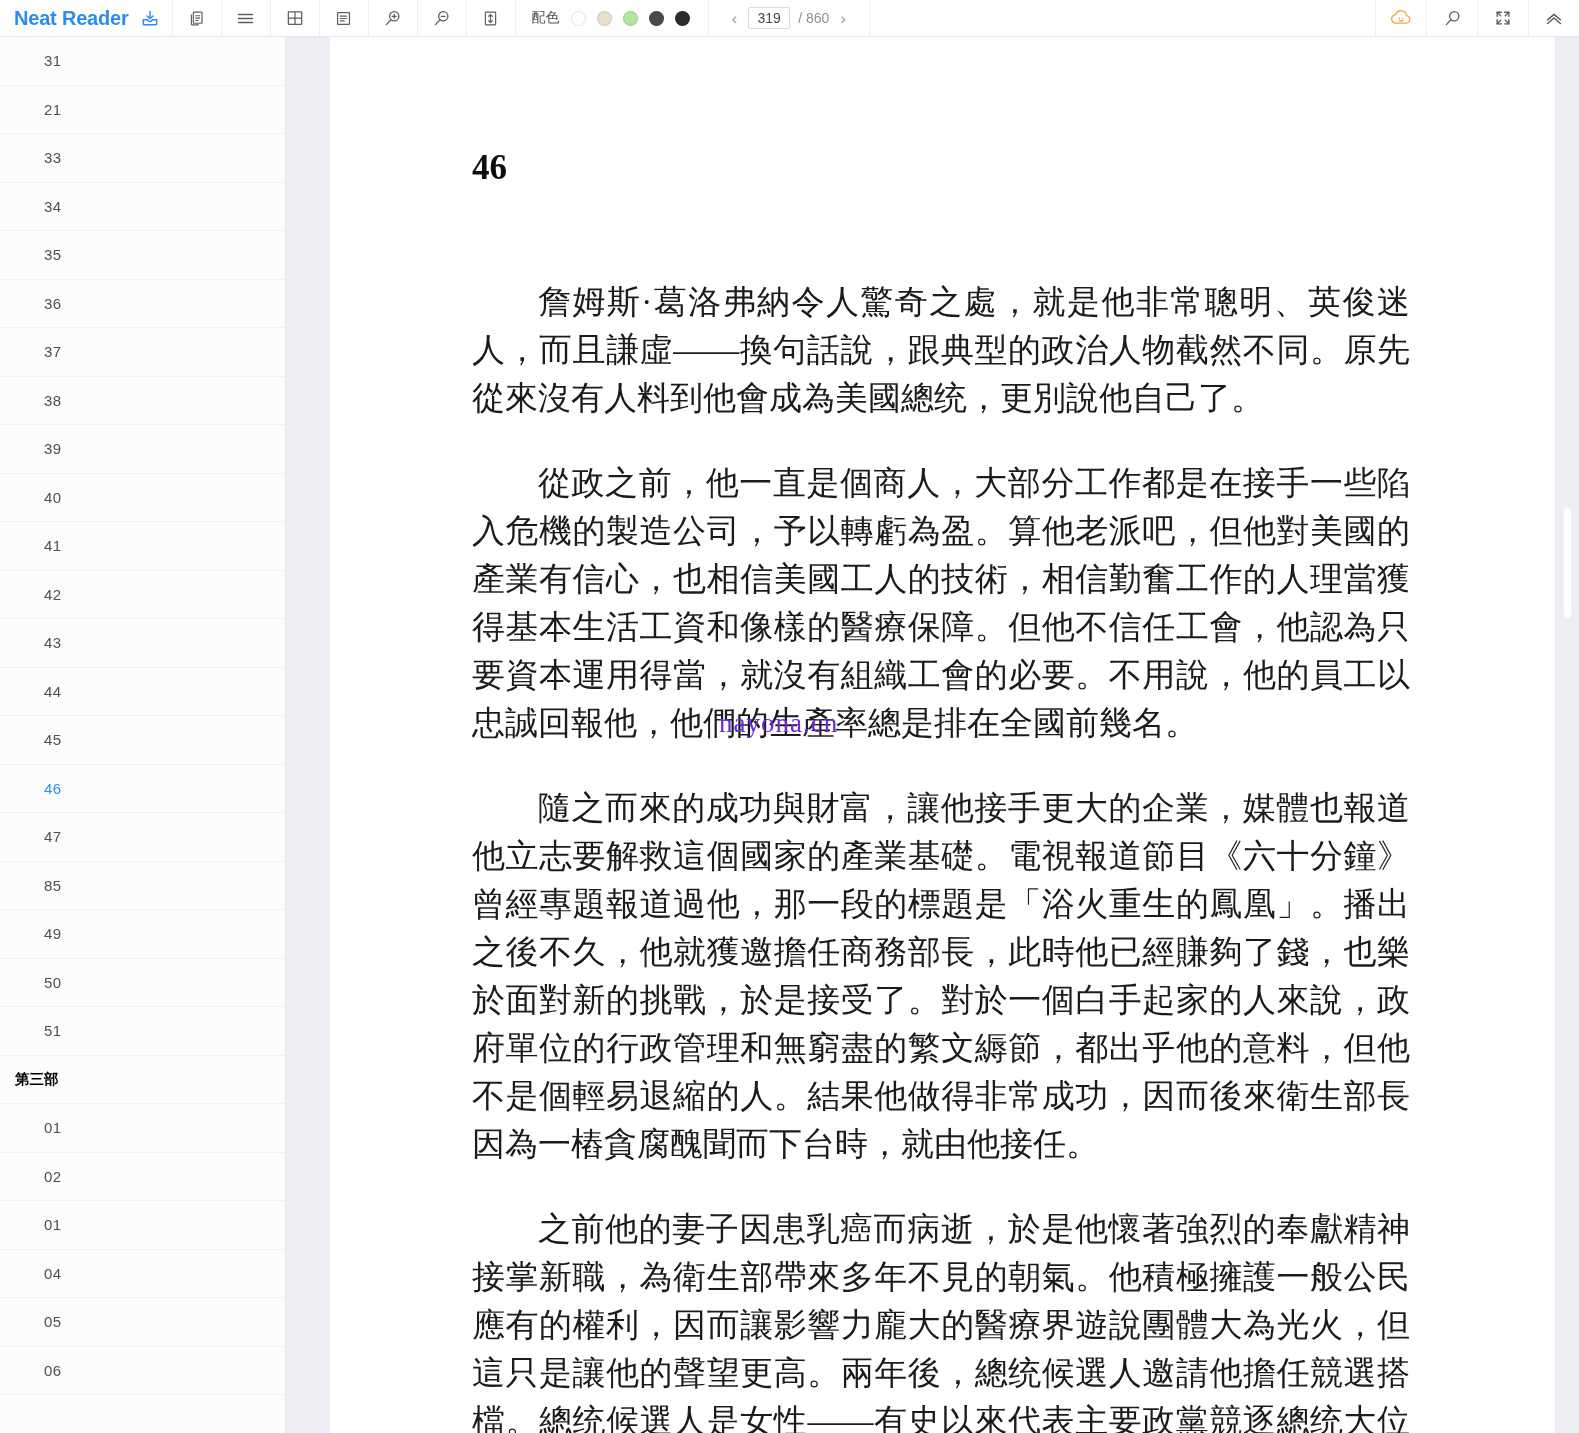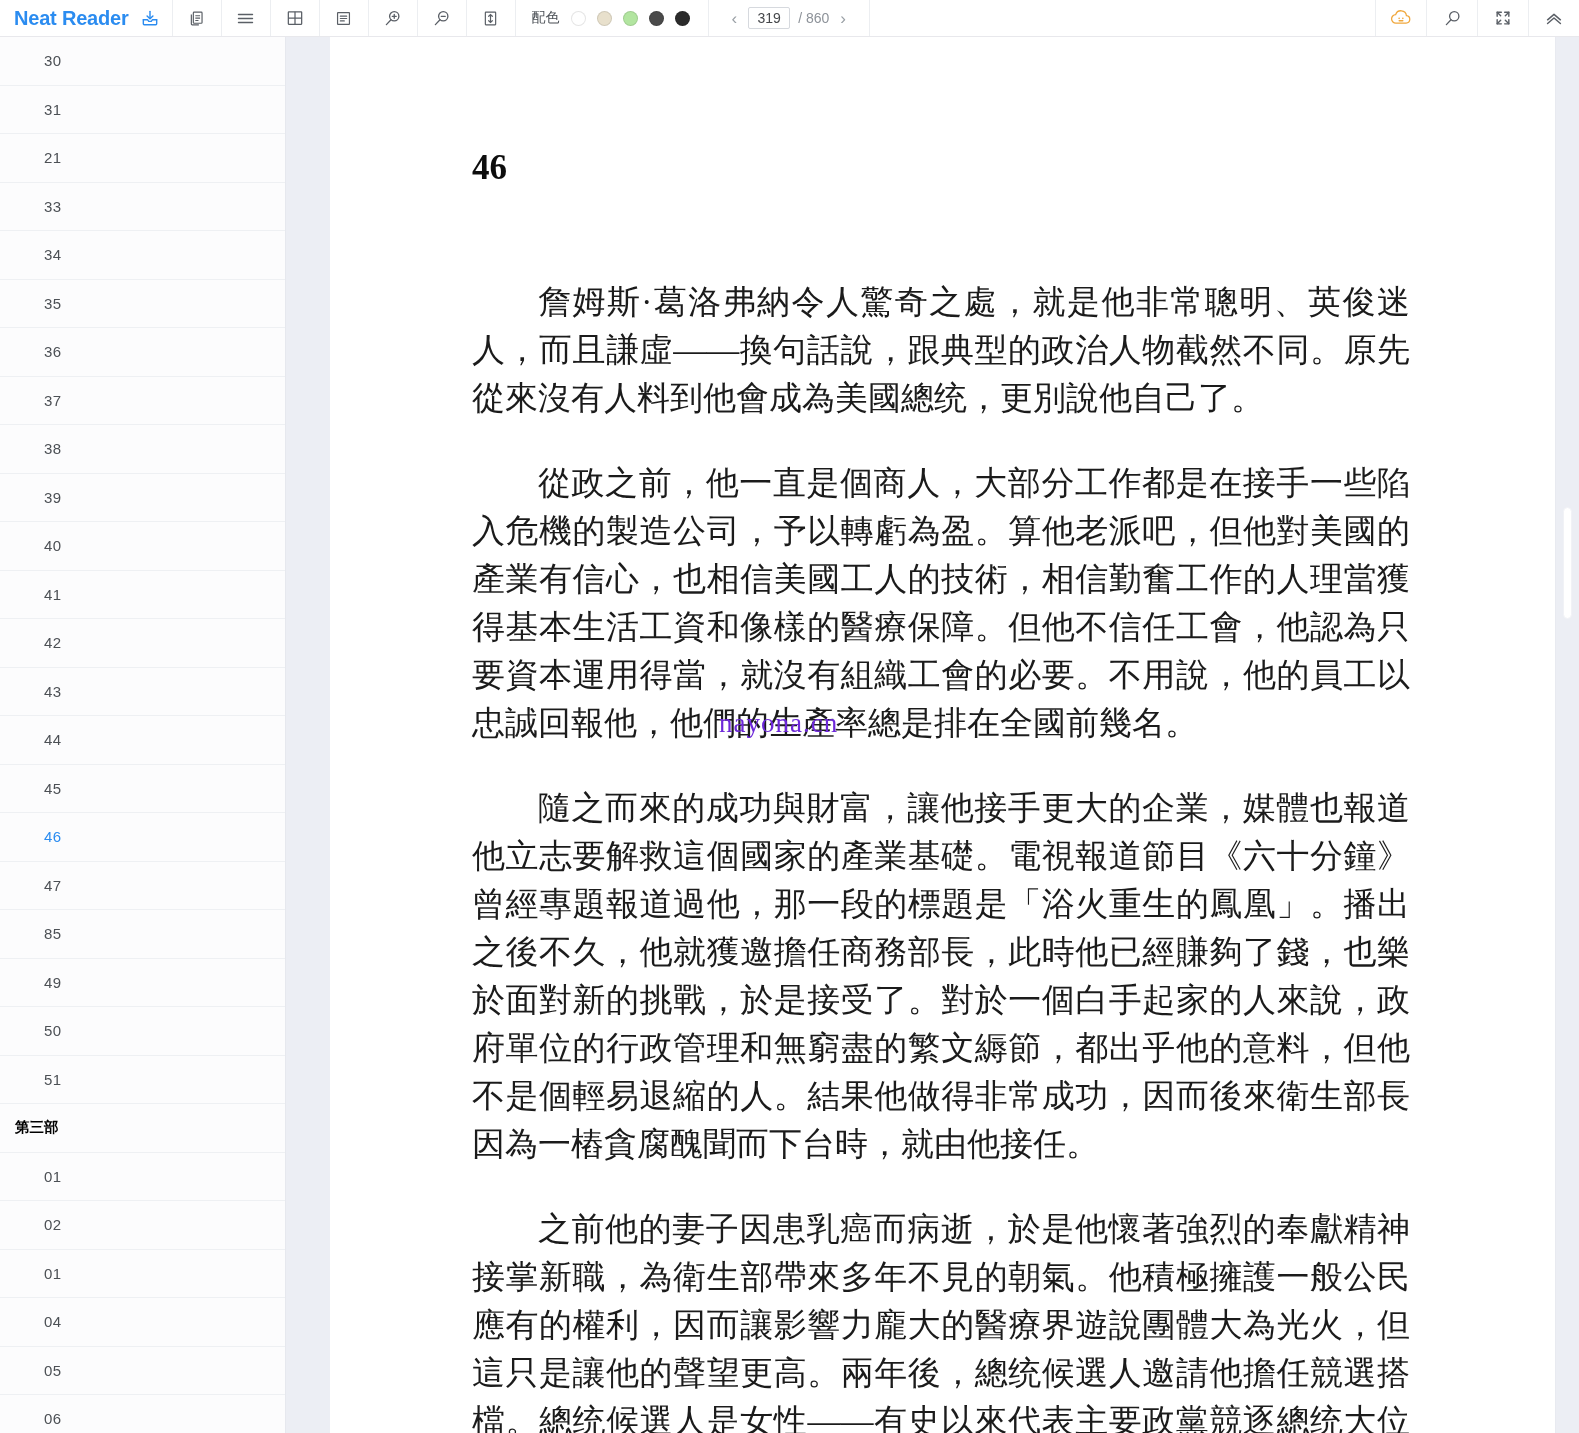--- a/index.html
+++ b/index.html
@@ -336,23 +336,20 @@
       <svg width="22" height="22" viewBox="0 0 24 24" fill="none" stroke="#5a5f66" stroke-width="1.6" stroke-linecap="round" stroke-linejoin="round">
         <path d="M5 14l7-6 7 6"></path>
           <path d="M5 18l7-6 7 6"></path>
       </svg>
     </div>
   </div>
 </div>
 
 <div id="sidebar">
     <div class="toc-item">
-      <span>30</span>
-    </div>
-    <div class="toc-item">
       <span>31</span>
     </div>
     <div class="toc-item">
       <span>21</span>
     </div>
     <div class="toc-item">
       <span>33</span>
     </div>
     <div class="toc-item">
       <span>34</span>

